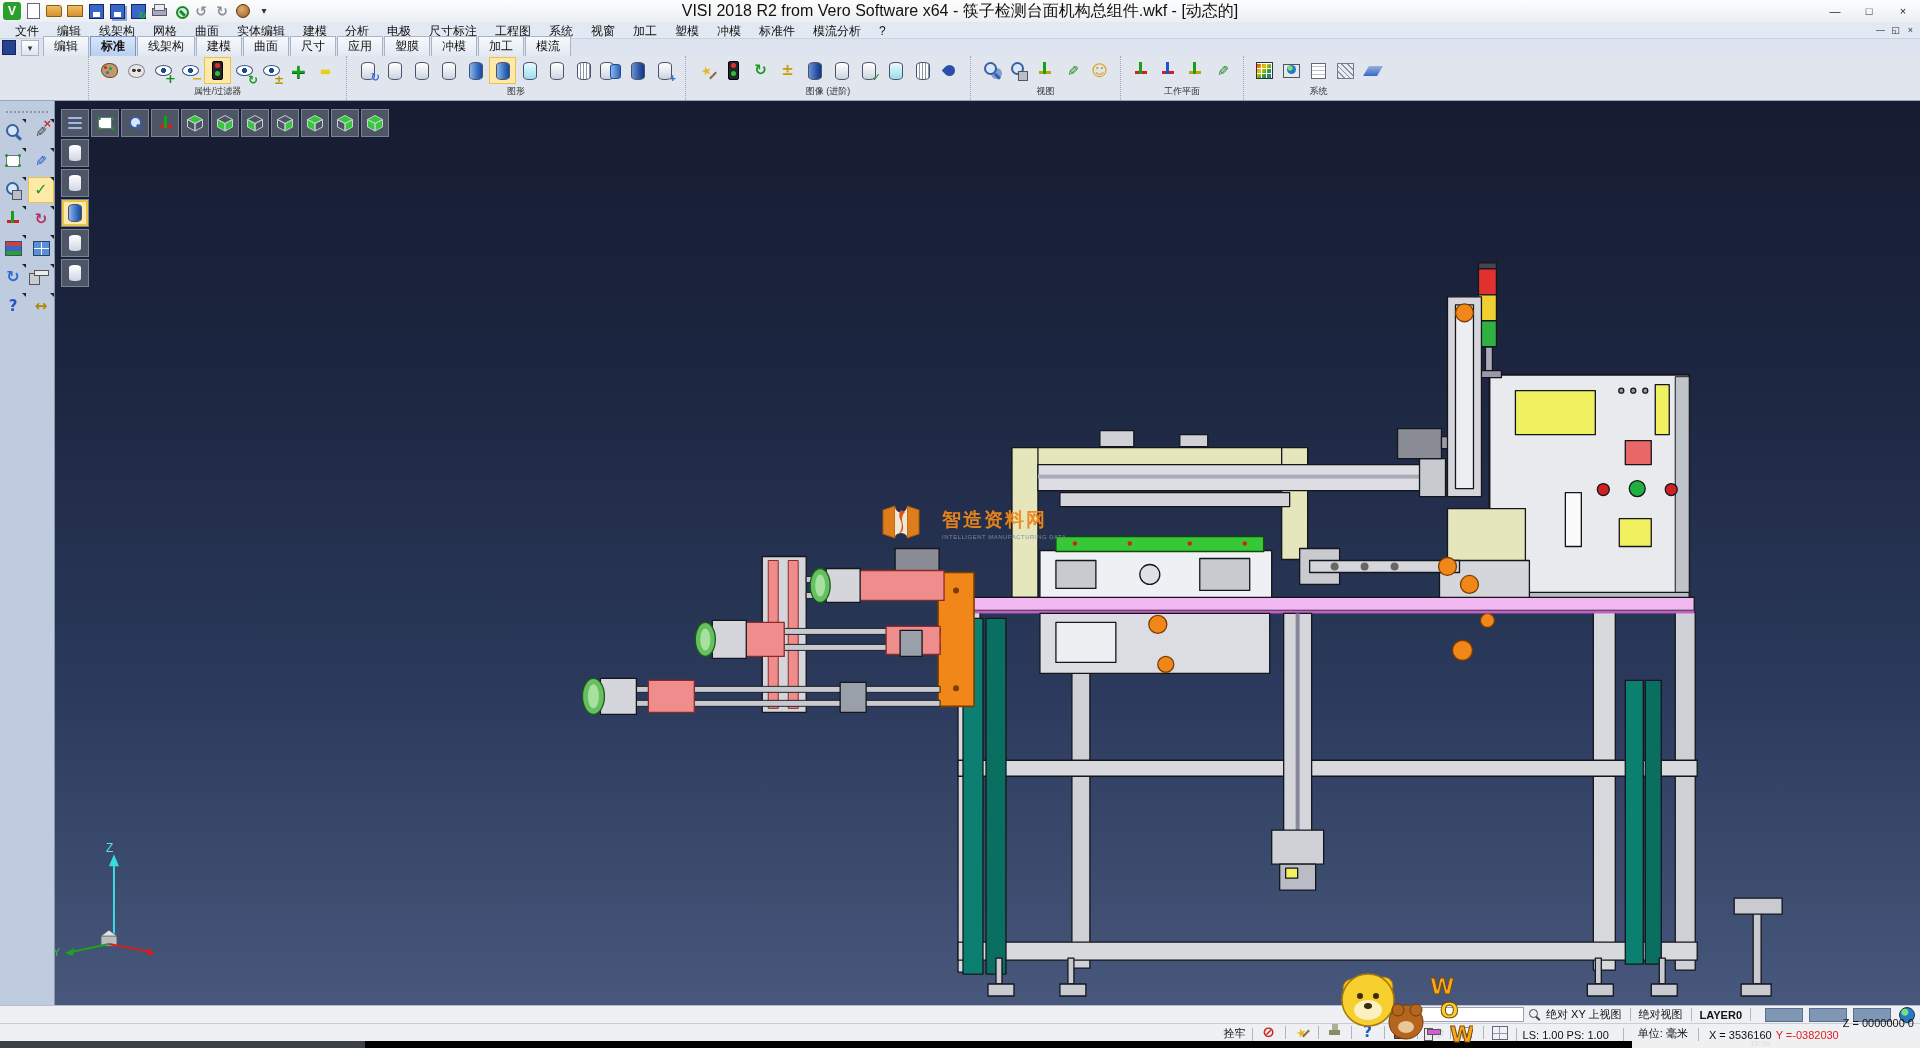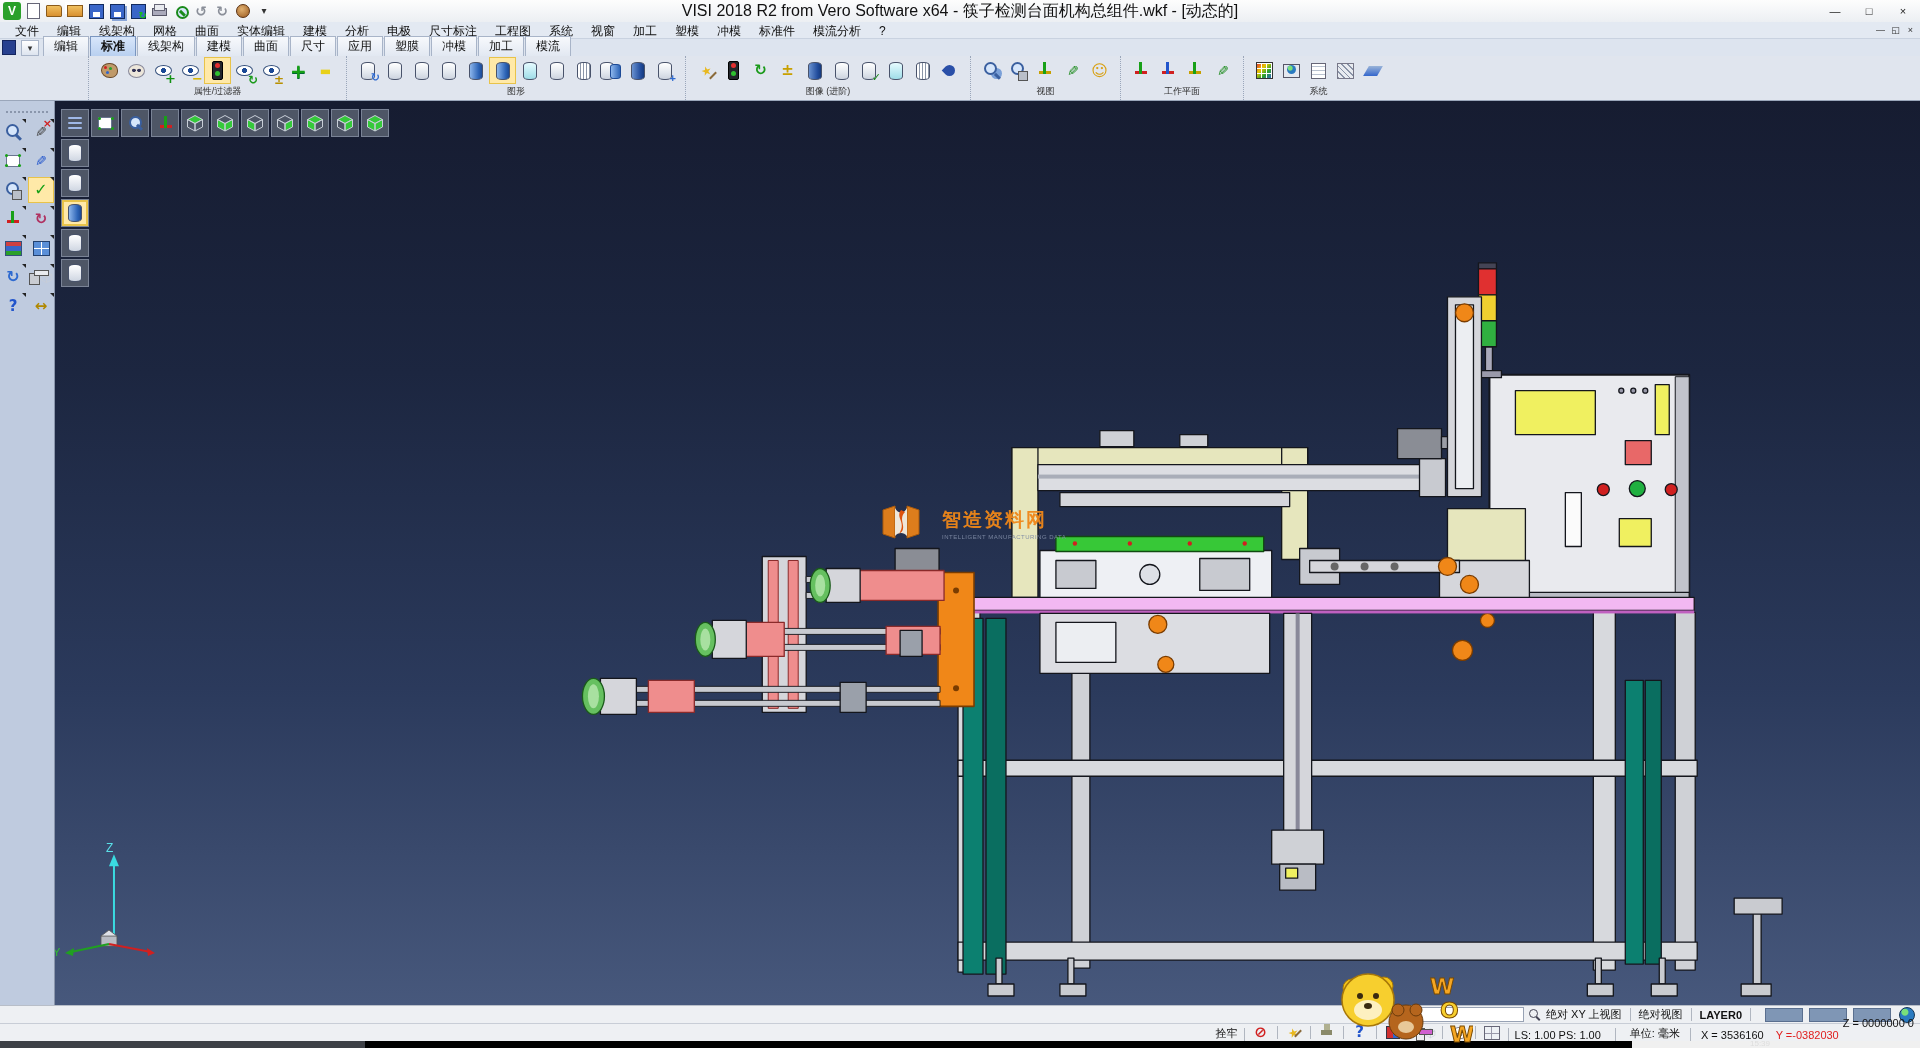--- a/index.html
+++ b/index.html
@@ -745,20 +745,20 @@
       <span class="icon t-lamp"></span>
       <div class="sb-sep"></div>
       <span class="icon t-grid-gray"></span>
     </div>
   <div class="sb-sep"></div>
   <span class="lbl">LS: 1.00 PS: 1.00</span>
   <div class="sb-sep" style="margin:0 14px;"></div>
   <span class="lbl">单位: 毫米</span>
   <div class="sb-sep" style="margin:0 10px;"></div>
   <span class="lbl">X = 3536160</span>
-  <span class="lbl coord-y" style="margin-left:12px;">Y =-0382030</span>
+  <span class="lbl coord-y" style="margin-left:4px;">Y =-0382030</span>
   <span class="lbl" style="margin:0 6px 12px 4px;">Z = 0000000 0</span>
 </div>
 
 <div class="taskstrip">
   <div class="seg"></div>
   <div class="clock">15:39</div>
 </div>
 
 </body></html>

